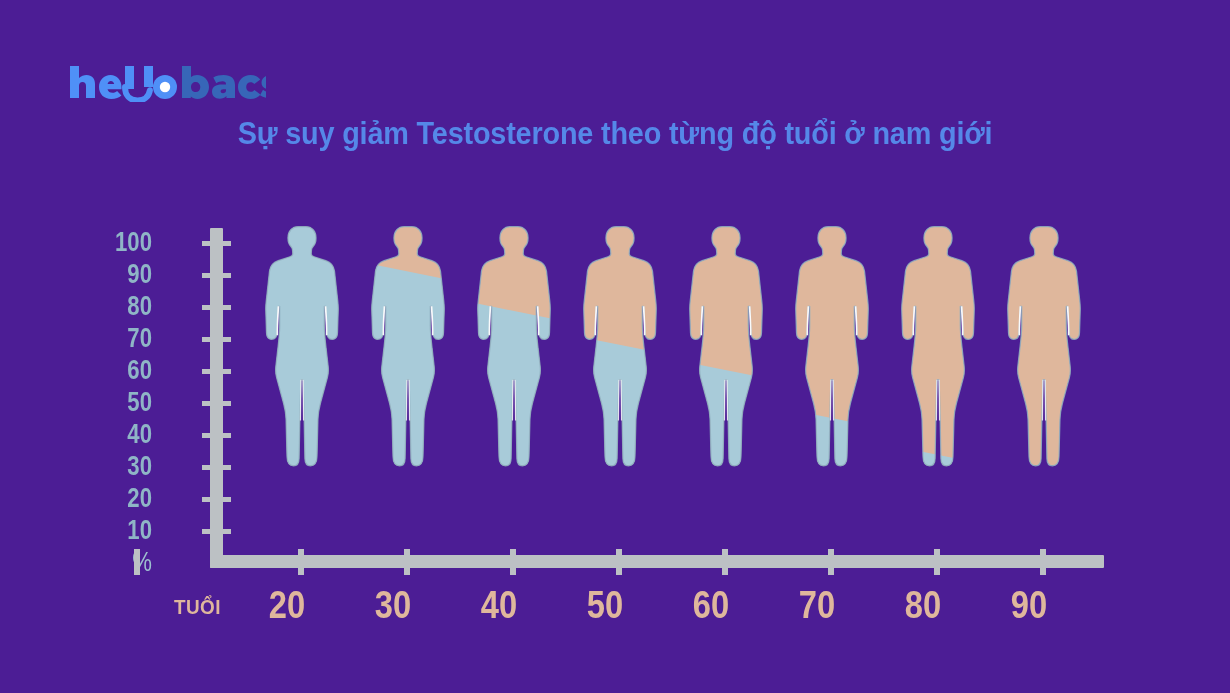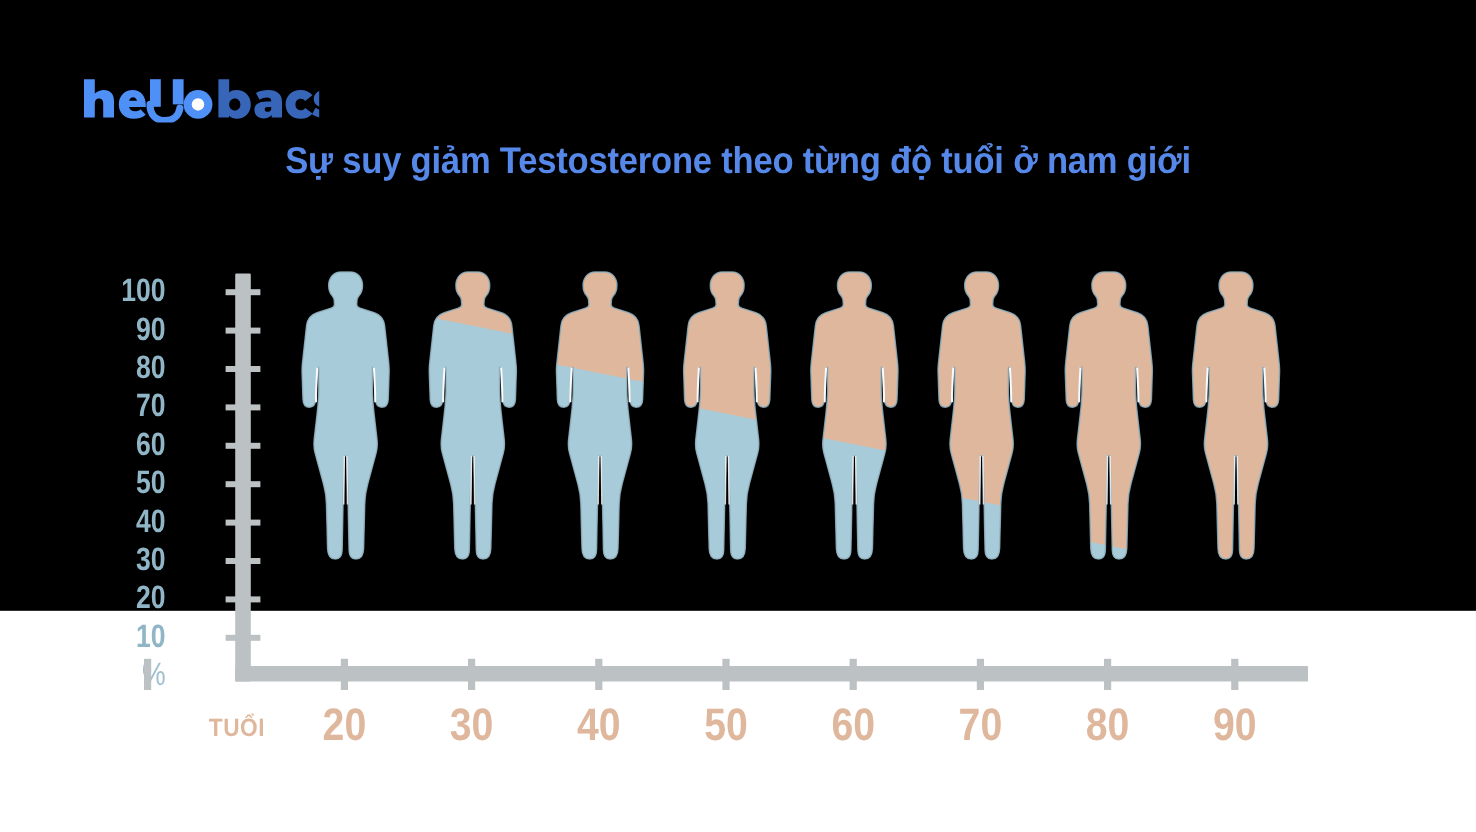--- a/index.html
+++ b/index.html
@@ -6,22 +6,22 @@
   html, body {
     margin: 0; padding: 0;
     width: 1230px; height: 693px;
     background: #ffffff;
     font-family: "Liberation Sans", "DejaVu Sans", sans-serif;
     overflow: hidden;
   }
   #stage {
     position: relative;
     width: 1230px;
-    height: 509px;
-    background: #000000;
+    height: 693px;
+    background: #4c1d95;
   }
 
   
   #logo {
     position: absolute;
     left: 66px; top: 62px;
     width: 200px; height: 40px;
     display: flex; align-items: center;
   }
 
@@ -37,21 +37,21 @@
     letter-spacing: -0.2px;
     color: #5588e8;
     transform: scaleX(0.93);
     transform-origin: center;
     white-space: nowrap;
   }
 
   
   #chart {
     position: absolute;
-    left: 120px; top: 225px;
+    left: 134px; top: 225px;
     width: 970px;
     height: 345px;
   }
 
   
   .y-axis-bar {
     position: absolute;
     left: 76px; top: 3px;
     width: 13px;
     height: 340px;

